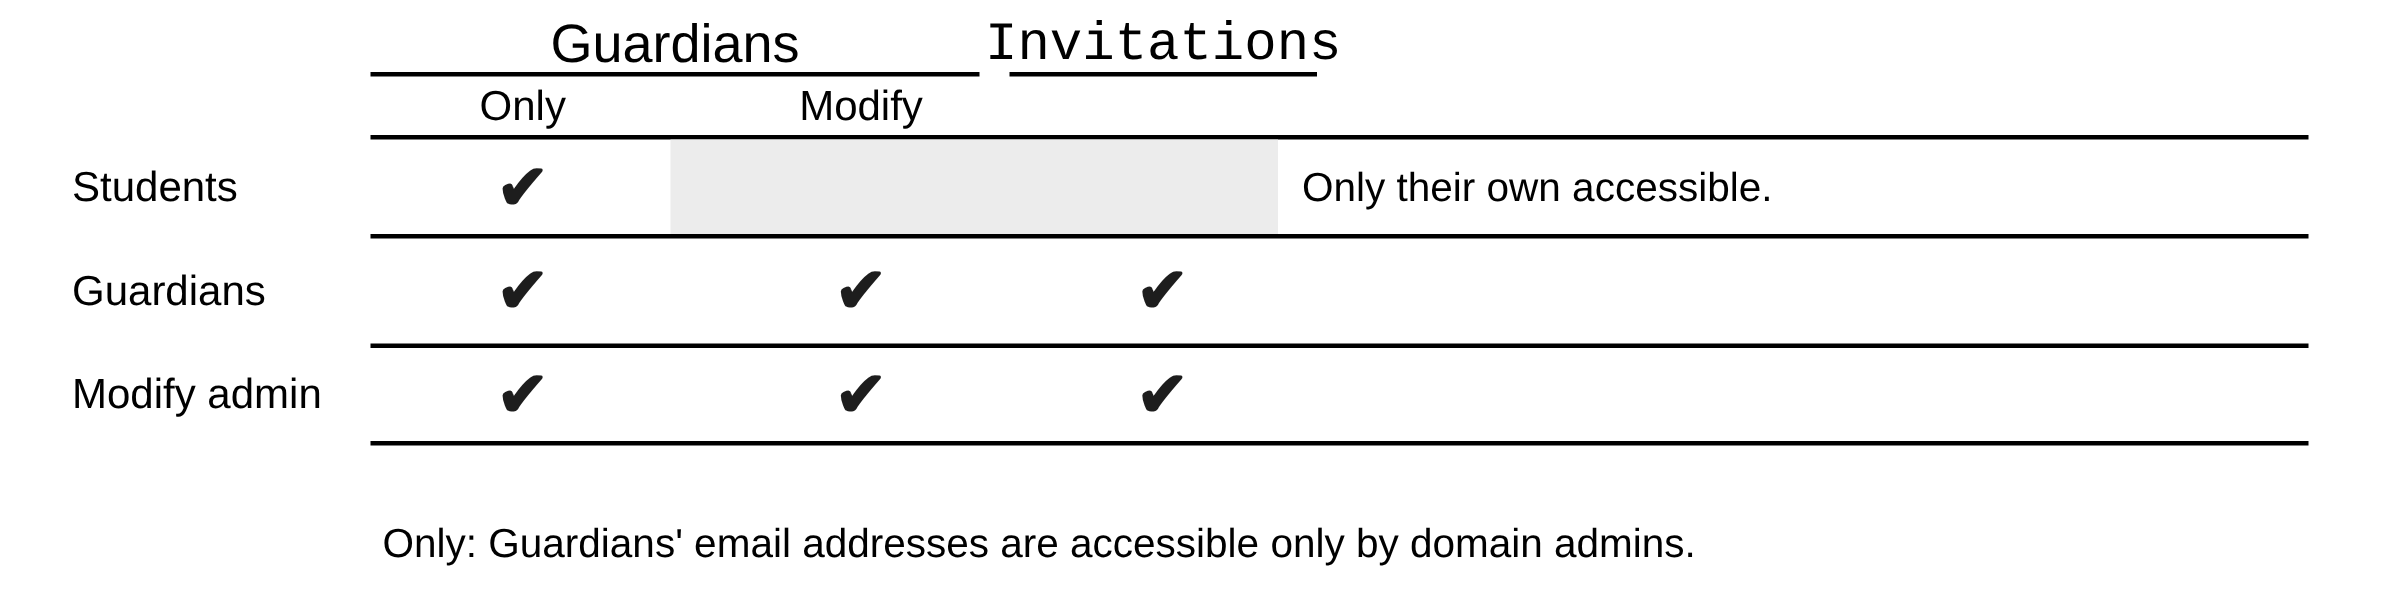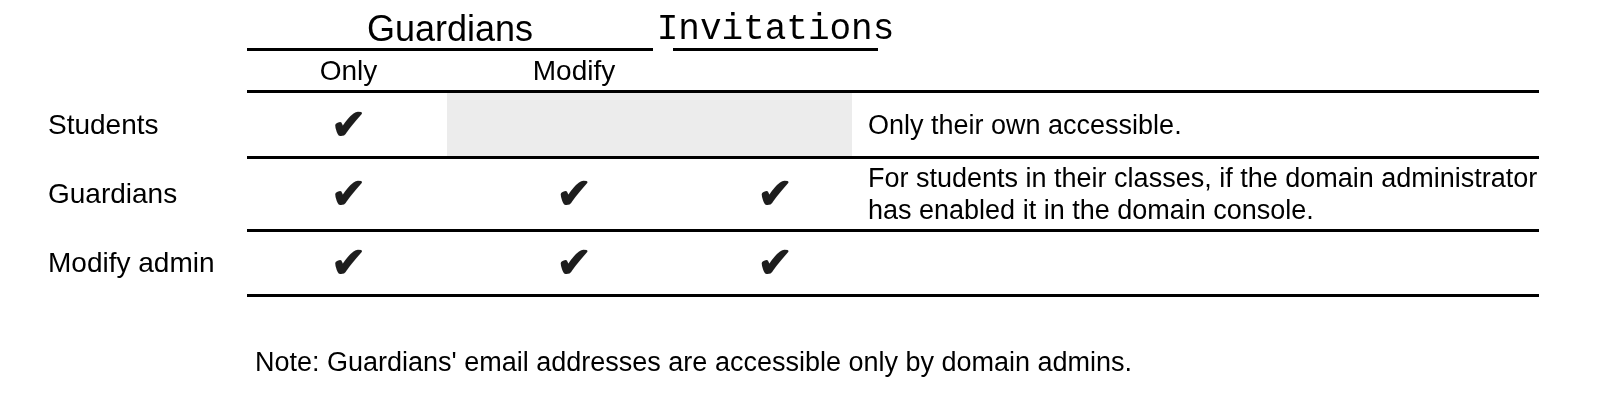--- a/index.html
+++ b/index.html
@@ -113,22 +113,21 @@
   <div class="row-label row-students">Students</div>
   <div class="check-cell col-view row-students">✔</div>
   <div class="check-cell col-modify row-students"></div>
   <div class="check-cell col-viewmodify row-students"></div>
   <div class="note-cell row-students">Only their own accessible.</div>
 
   <div class="row-label row-teachers">Guardians</div>
   <div class="check-cell col-view row-teachers">✔</div>
   <div class="check-cell col-modify row-teachers">✔</div>
   <div class="check-cell col-viewmodify row-teachers">✔</div>
-  <div class="note-cell row-teachers">For students in their classes, if the domain administrator has enabled it in the domain console.</div>
 
   <div class="row-label row-domainadmin">Modify admin</div>
   <div class="check-cell col-view row-domainadmin">✔</div>
   <div class="check-cell col-modify row-domainadmin">✔</div>
   <div class="check-cell col-viewmodify row-domainadmin">✔</div>
 
-  <div class="footnote">Note: Guardians' email addresses are accessible only by domain admins.</div>
+  <div class="footnote">Only: Guardians' email addresses are accessible only by domain admins.</div>
 
 </div>
 
 </body></html>

